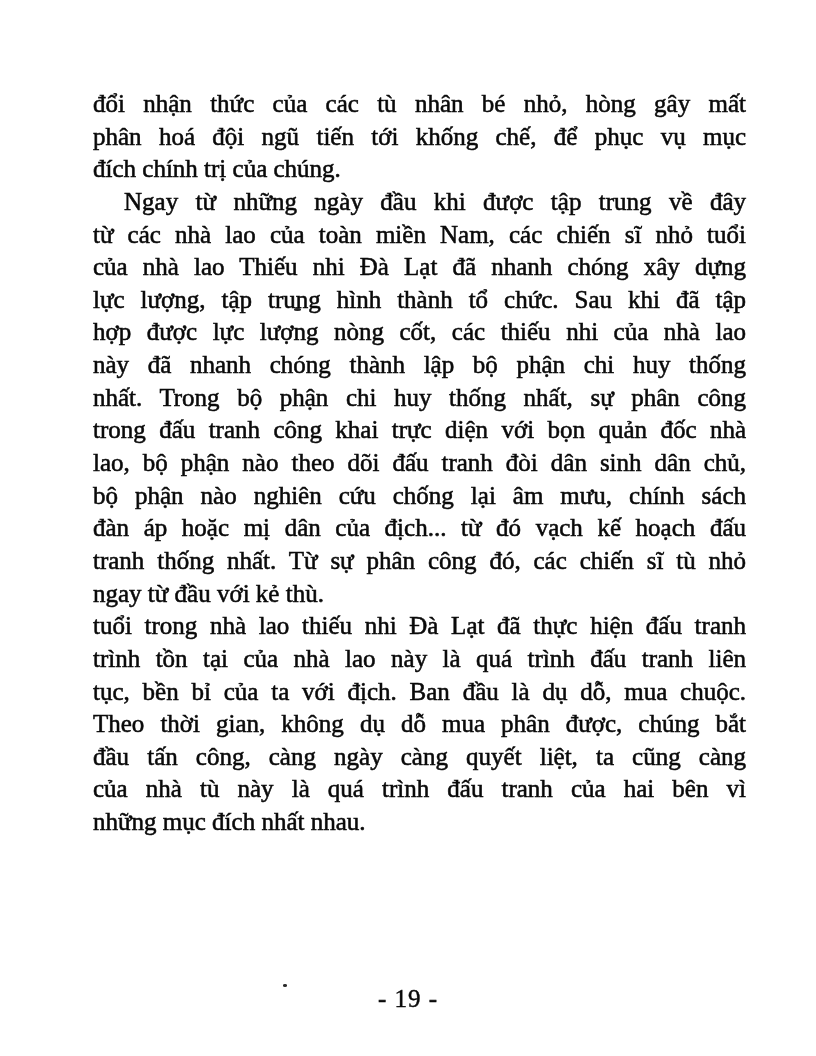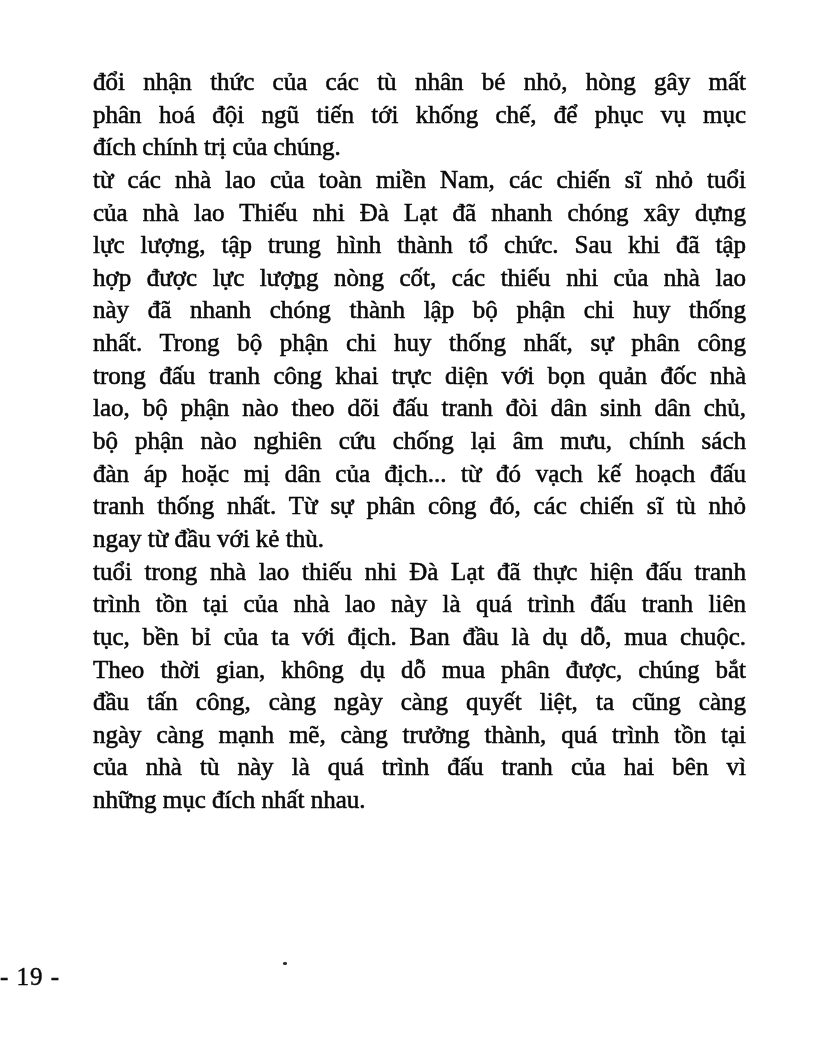--- a/index.html
+++ b/index.html
@@ -12,20 +12,21 @@
     height: 1056px;
     position: relative;
     overflow: hidden;
     font-family: "Liberation Serif", "DejaVu Serif", serif;
     color: #0a0a0a;
   }
   .page {
     position: absolute;
     inset: 0;
     background: #ffffff;
+    margin-top: 22px;
   }
   .text-column {
     position: absolute;
     left: 93px;
     top: 66px;
     width: 653px;
   }
   .paragraph {
     margin: 0;
     padding: 0;
@@ -45,21 +46,21 @@
     text-indent: 31px;
   }
   .line.para-end {
     text-align-last: left;
   }
   .page-footer {
     position: absolute;
     left: 0;
     top: 962px;
     width: 816px;
-    text-align: left;
+    text-align: center;
     font-size: 25px;
     line-height: 30px;
     -webkit-text-stroke: 0.45px #0a0a0a;
     letter-spacing: 1px;
   }
   .speck {
     position: absolute;
     background: #2b2b2b;
     border-radius: 45%;
   }
@@ -71,40 +72,40 @@
 
 <div class="page">
   <div class="text-column">
 
   <div class="paragraph">
         <div class="line">đổi nhận thức của các tù nhân bé nhỏ, hòng gây mất</div>
         <div class="line">phân hoá đội ngũ tiến tới khống chế, để phục vụ mục</div>
         <div class="line para-end">đích chính trị của chúng.</div>
       </div>
       <div class="paragraph">
+        <div class="line indent">Ngay từ những ngày đầu khi được tập trung về đây</div>
         <div class="line">từ các nhà lao của toàn miền Nam, các chiến sĩ nhỏ tuổi</div>
         <div class="line">của nhà lao Thiếu nhi Đà Lạt đã nhanh chóng xây dựng</div>
         <div class="line">lực lượng, tập trung hình thành tổ chức. Sau khi đã tập</div>
         <div class="line">hợp được lực lượng nòng cốt, các thiếu nhi của nhà lao</div>
         <div class="line">này đã nhanh chóng thành lập bộ phận chi huy thống</div>
         <div class="line">nhất. Trong bộ phận chi huy thống nhất, sự phân công</div>
         <div class="line">trong đấu tranh công khai trực diện với bọn quản đốc nhà</div>
         <div class="line">lao, bộ phận nào theo dõi đấu tranh đòi dân sinh dân chủ,</div>
         <div class="line">bộ phận nào nghiên cứu chống lại âm mưu, chính sách</div>
         <div class="line">đàn áp hoặc mị dân của địch... từ đó vạch kế hoạch đấu</div>
         <div class="line">tranh thống nhất. Từ sự phân công đó, các chiến sĩ tù nhỏ</div>
         <div class="line para-end">ngay từ đầu với kẻ thù.</div>
         <div class="line">tuổi trong nhà lao thiếu nhi Đà Lạt đã thực hiện đấu tranh</div>
       </div>
       <div class="paragraph">
         <div class="line">trình tồn tại của nhà lao này là quá trình đấu tranh liên</div>
         <div class="line">tục, bền bỉ của ta với địch. Ban đầu là dụ dỗ, mua chuộc.</div>
         <div class="line">Theo thời gian, không dụ dỗ mua phân được, chúng bắt</div>
         <div class="line">đầu tấn công, càng ngày càng quyết liệt, ta cũng càng</div>
-        <div class="line">ngày càng mạnh mẽ, càng trưởng thành, quá trình tồn tại</div>
         <div class="line">của nhà tù này là quá trình đấu tranh của hai bên vì</div>
         <div class="line para-end">những mục đích nhất nhau.</div>
       </div>
     </div>
 
   <div class="speck speck-1"></div>
   <div class="speck speck-2"></div>
 
   <div class="page-footer">- 19 -</div>
 </div>

